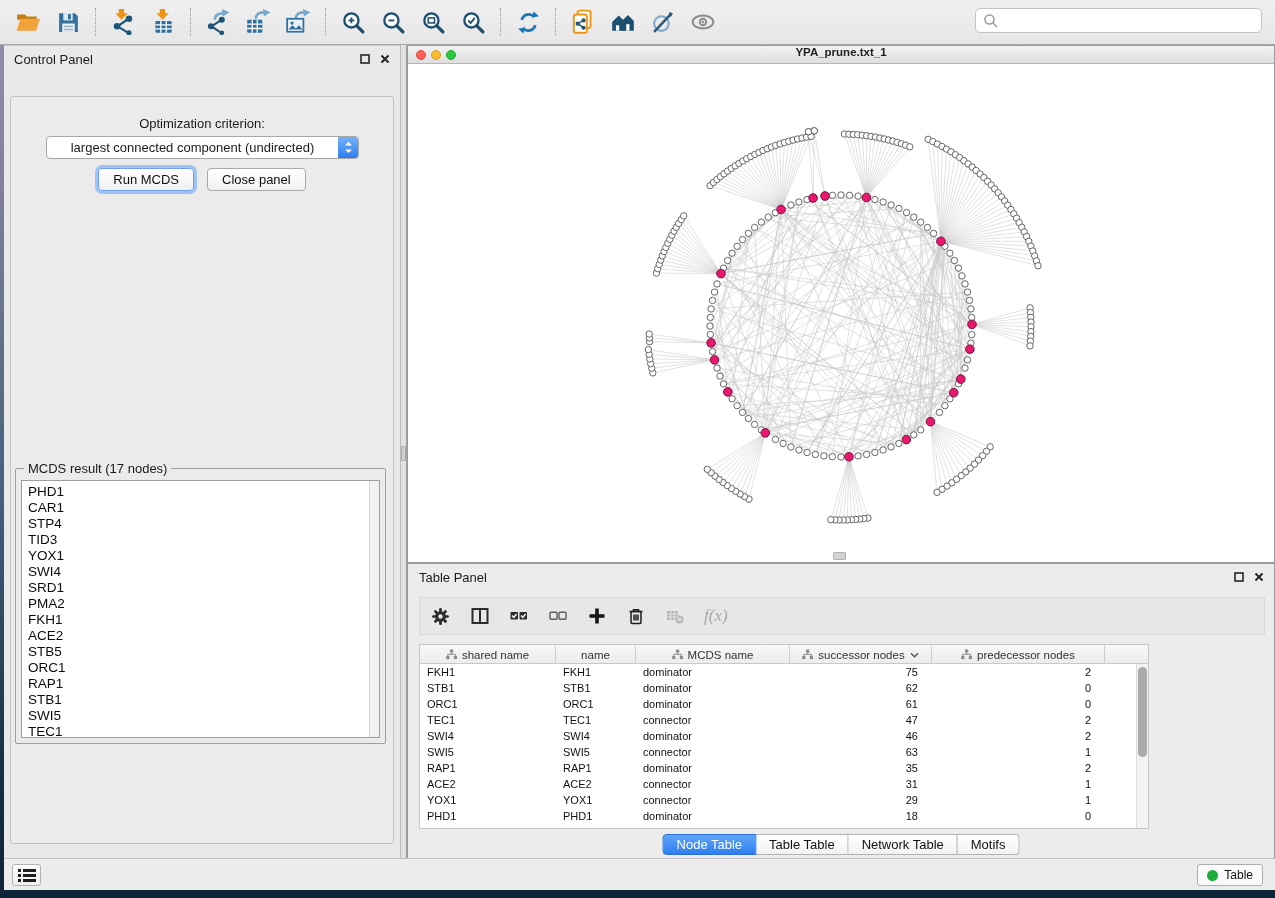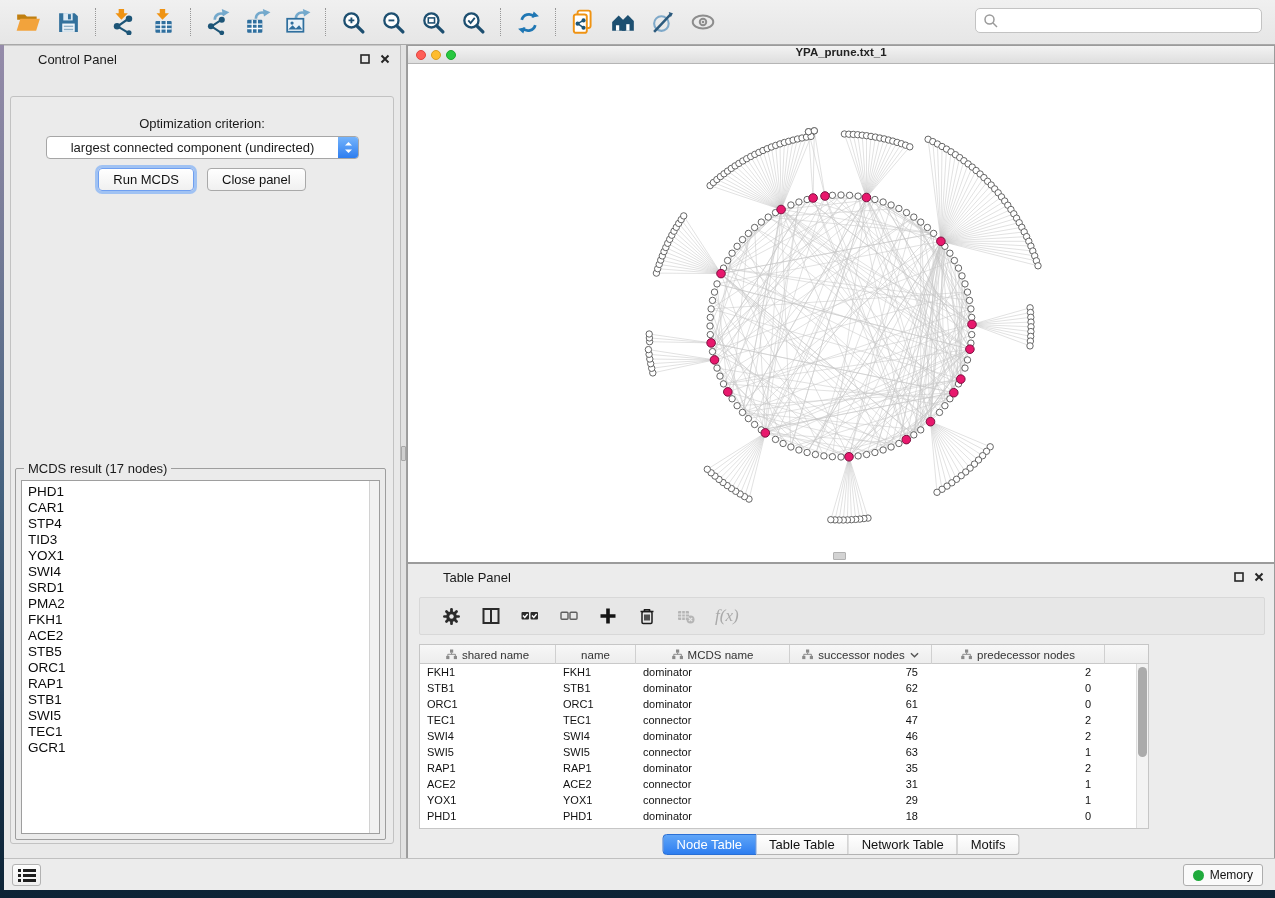--- a/index.html
+++ b/index.html
@@ -17,21 +17,21 @@
     border-radius:4px; background:transparent; border:none; cursor:default; }
   .tsep { width:1px; height:28px; border-left:1px dotted #979797; margin:0 7px; }
   #search-box { position:absolute; right:13px; top:8px; width:287px; height:25px;
     background:#fff; border:1px solid #c3c3c3; border-radius:5px;
     display:flex; align-items:center; padding:0 7px; }
   #search-box input { border:none; outline:none; flex:1; font-size:12px; background:transparent;
     font-family:"Liberation Sans", sans-serif; margin-left:5px; }
   
   #control-panel { position:absolute; left:4px; top:45px; width:396px; height:813px;
     background:#e9e9e9; border-top:1px solid #c7c7c7; }
-  .panel-title { font-size:13px; color:#1a1a1a;margin-left:24px; }
+  .panel-title { font-size:13px; color:#1a1a1a; }
   .win-ctrls { position:absolute; right:10px; top:8px; display:flex; gap:10px; align-items:center; }
   .cp-head { position:absolute; left:10px; top:6px; }
   #cp-tabs { position:absolute; left:50%; transform:translateX(-50%); top:29px; display:flex; z-index:3; }
   .seg-btn { height:21px; padding:0 13px; font-size:13px; font-family:"Liberation Sans",sans-serif;
     background:linear-gradient(#ffffff,#f2f2f2); border:1px solid #b3b3b3; border-left:none; color:#111; }
   .seg-btn:first-child { border-left:1px solid #b3b3b3; border-radius:4px 0 0 4px; }
   .seg-btn:last-child { border-radius:0 4px 4px 0; }
   .seg-btn.active { background:linear-gradient(#5fa5f8,#2e7ef0); color:#fff; border-color:#2a6fd4; }
   #cp-body { position:absolute; left:6px; top:50px; width:384px; height:748px;
     background:#ebebeb; border:1px solid #c2c2c2; border-radius:3px; }
@@ -39,21 +39,21 @@
   #criterion-select { position:absolute; left:35px; top:39px; width:313px; height:23px;
     background:#fff; border:1px solid #a6a6a6; border-radius:4px; display:flex;
     align-items:center; justify-content:center; font-size:13px; padding-right:20px; }
   #criterion-select .cap { position:absolute; right:0; top:0; width:20px; height:21px;
     border-radius:0 3px 3px 0; background:linear-gradient(#74b3fb,#2e7ef0);
     display:flex; align-items:center; justify-content:center; }
   #cp-buttons { position:absolute; top:71px; width:100%; display:flex; justify-content:center; gap:13px; }
   .mac-btn { height:23px; padding:0 14px; font-size:13px; font-family:"Liberation Sans",sans-serif;
     background:linear-gradient(#ffffff,#f0f0f0); border:1px solid #a9a9a9; border-radius:4px; color:#111; }
   .mac-btn.focus { box-shadow:0 0 0 3px rgba(98,160,250,.55); border-color:#6f9ff0; }
-  #mcds-group { position:absolute; left:4px; top:371px; width:371px; height:372px;
+  #mcds-group { position:absolute; left:4px; top:371px; width:371px; height:276px;
     border:1px solid #9e9e9e; border-radius:2px; }
   #mcds-group .legend { position:absolute; top:-8px; left:8px; background:#ebebeb; padding:0 4px; font-size:13px; }
   #mcds-list { position:absolute; left:5px; right:5px; top:11px; bottom:5px;
     background:#fff; border:1px solid #9e9e9e; overflow:hidden; }
   #mcds-items { padding:3px 0 0 6px; font-size:13.5px; line-height:16px; color:#0c0c0c; }
   #mcds-scroll { position:absolute; right:0; top:0; bottom:0; width:10px;
     background:#f2f2f2; border-left:1px solid #d2d2d2; }
   
   #vsplit { position:absolute; left:400px; top:45px; width:7px; height:813px;
     background:#e2e2e2; border-left:1px solid #bababa; border-right:1px solid #9f9f9f; }
@@ -72,21 +72,21 @@
   .light.red { background:#ff5f57; border:1px solid #e0443e; }
   .light.yellow { background:#febc2e; border:1px solid #d89e24; }
   .light.green { background:#28c840; border:1px solid #1da82f; }
   #nw-canvas { position:relative; width:866px; height:498px; background:#fff; }
   
   #table-panel { position:absolute; left:407px; top:563px; width:868px; height:295px;
     background:#ececec; border-top:1px solid #9b9b9b; border-right:1px solid #9b9b9b; border-left:1px solid #9b9b9b; }
   .tp-head { position:absolute; left:11px; top:6px; }
   #tp-toolbar { position:absolute; left:11px; top:33px; width:846px; height:38px;
     background:#e7e7e7; border:1px solid #d8d8d8; border-radius:2px;
-    display:flex; align-items:center; padding-left:22px; gap:20px; }
+    display:flex; align-items:center; padding-left:11px; gap:20px; }
   .tp-ic { width:19px; height:19px; display:flex; align-items:center; justify-content:center; }
   #fx-label { font-family:"Liberation Serif", serif; font-style:italic; font-size:17px; color:#a9a9a9; }
   #tp-table { position:absolute; left:11px; top:80px; width:730px; height:185px;
     background:#fff; border:1px solid #c6c6c6; overflow:hidden; }
   #tp-header { display:flex; height:19px; background:linear-gradient(#f7f7f7,#ededed);
     border-bottom:1px solid #c9c9c9; }
   .th { display:flex; align-items:center; justify-content:center; gap:5px;
     font-size:11.5px; color:#333; border-right:1px solid #d0d0d0; height:19px; }
   .th.filler { border-right:none; flex:1; }
   .tr { display:flex; height:16px; }
@@ -1186,15 +1186,15 @@
           <rect x="5" y="1" width="13" height="3"></rect>
           <rect x="0" y="6" width="3" height="3"></rect>
           <rect x="5" y="6" width="13" height="3"></rect>
           <rect x="0" y="11" width="3" height="3"></rect>
           <rect x="5" y="11" width="13" height="3"></rect>
         </g>
       </svg>
     </button>
   <button id="memory-button">
     <span id="memory-dot"></span>
-    <span>Memory</span>
+    <span>Table</span>
   </button>
 </div>
 
 </body></html>

